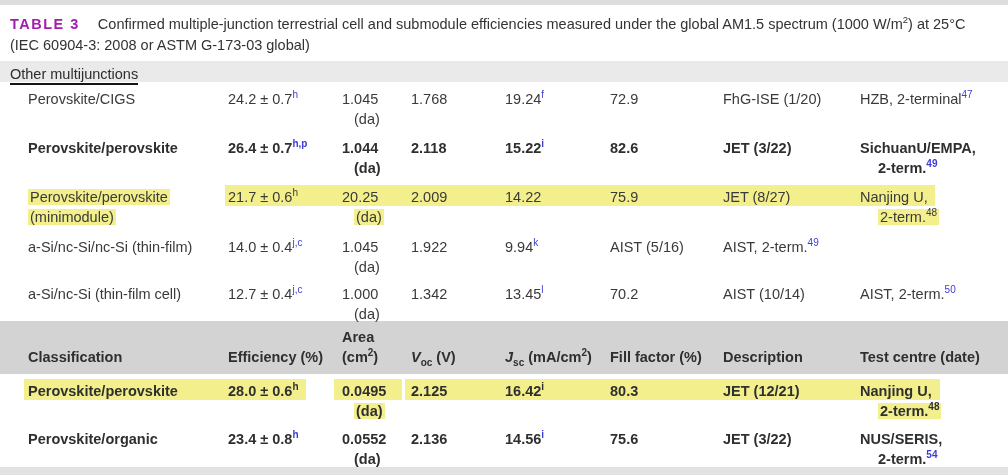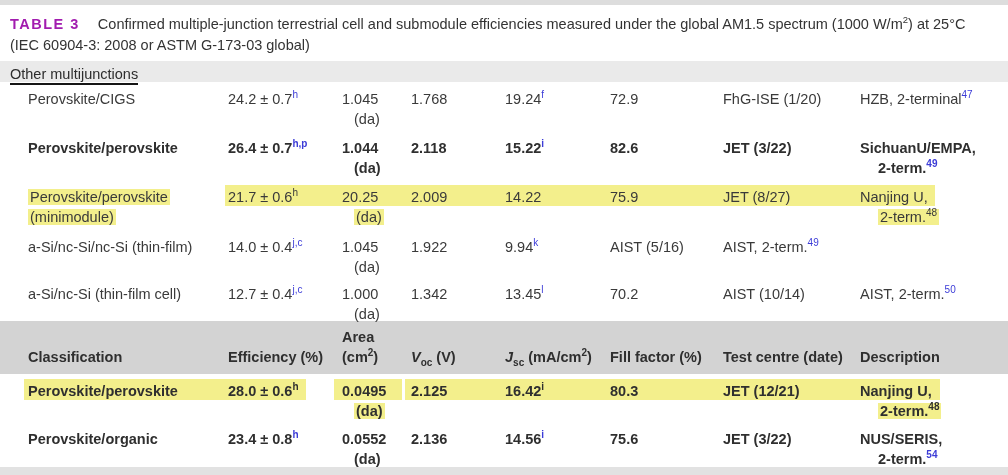--- a/index.html
+++ b/index.html
@@ -163,22 +163,22 @@
   <div class="tr thead">
     <div class="td"><span>Classification</span></div>
     <div class="td"><span>Efficiency (%)</span></div>
     <div class="td c-area">
         <div>Area</div>
         <div><span>(cm</span><sup>2</sup><span>)</span></div>
       </div>
     <div class="td"><i>V</i><sub>oc</sub><span> (V)</span></div>
     <div class="td"><i>J</i><sub>sc</sub><span> (mA/cm</span><sup>2</sup><span>)</span></div>
     <div class="td"><span>Fill factor (%)</span></div>
+    <div class="td"><span>Description</span></div>
     <div class="td"><span>Test centre (date)</span></div>
-    <div class="td"><span>Description</span></div>
   </div>
 
   <div class="tr r-h50 bold">
     <div class="stripe" style="left:24px; width:282px;"></div>
     <div class="stripe" style="left:334px; width:68px;"></div>
     <div class="stripe" style="left:405px; width:535px;"></div>
     <div class="td"><span>Perovskite/perovskite</span></div>
     <div class="td"><span>28.0 ± 0.6</span><span class="sup dark">h</span></div>
     <div class="td c-area">
         <div>0.0495</div>

